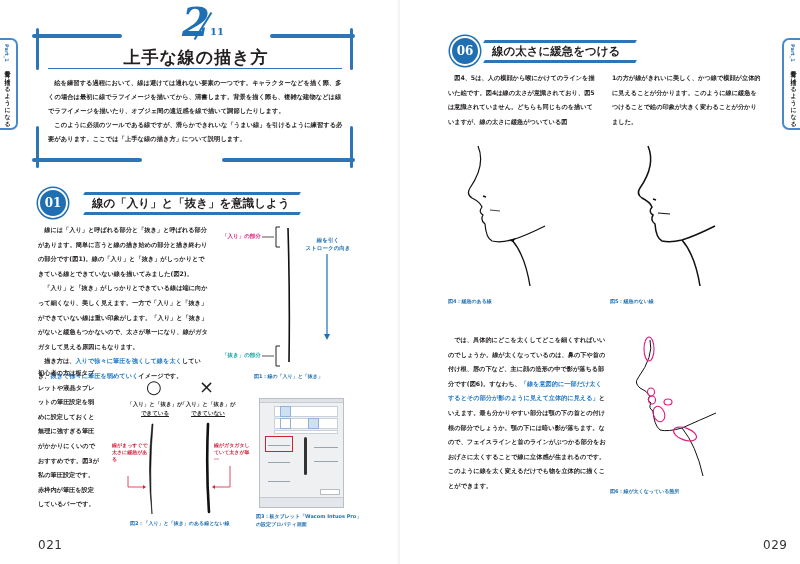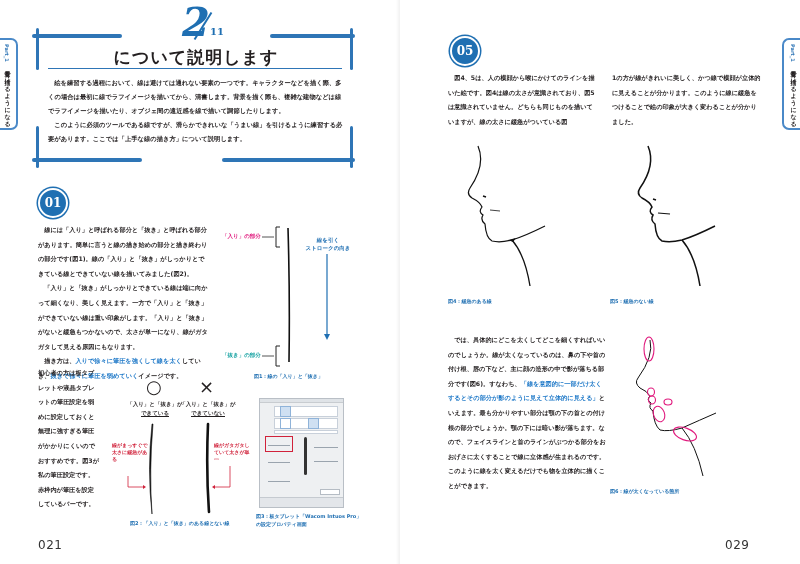--- a/index.html
+++ b/index.html
@@ -96,30 +96,31 @@
   <div class="frame-bar" style="left:222px;top:158px;width:133px;"></div>
   <div class="frame-v" style="left:36px;top:126px;height:42px;"></div>
   <div class="frame-v" style="left:350px;top:126px;height:42px;"></div>
 
   <div class="chap-num">
     <span class="big">2</span>
     <span class="slash"></span>
     <span class="small">11</span>
   </div>
 
-  <div class="main-title">について説明します</div>
+  <div class="main-title">上手な線の描き方</div>
   <div class="title-rule"></div>
 
   <div class="intro">
     <p>絵を練習する過程において、線は避けては通れない要素の一つです。キャラクターなどを描く際、多くの場合は最初に線でラフイメージを描いてから、清書します。背景を描く際も、複雑な建物などは線でラフイメージを描いたり、オブジェ間の遠近感を線で描いて調節したりします。</p>
     <p>このように必須のツールである線ですが、滑らかできれいな「うまい線」を引けるように練習する必要があります。ここでは「上手な線の描き方」について説明します。</p>
   </div>
 
   <div class="sec-head" style="left:38px;top:188px;gap:12px;">
     <div class="sec-badge">01</div>
+    <div class="sec-label">線の「入り」と「抜き」を意識しよう</div>
   </div>
 
   <div class="body-text" style="left:38px;top:223px;width:170px;">
     <p>線には「入り」と呼ばれる部分と「抜き」と呼ばれる部分があります。簡単に言うと線の描き始めの部分と描き終わりの部分です(図1)。線の「入り」と「抜き」がしっかりとできている線とできていない線を描いてみました(図2)。</p>
     <p>「入り」と「抜き」がしっかりとできている線は端に向かって細くなり、美しく見えます。一方で「入り」と「抜き」ができていない線は重い印象がします。「入り」と「抜き」がないと緩急もつかないので、太さが単一になり、線がガタガタして見える原因にもなります。</p>
     <p><span>描き方は、</span><span class="hl">入りで徐々に筆圧を強くして線を太く</span><span>していき、</span><span class="hl">抜きで徐々に筆圧を弱めていく</span><span>イメージです。</span></p>
   </div>
   <div class="body-text" style="left:38px;top:366px;width:62px;">
     <p style="text-indent:0">初心者の方は板タブレットや液晶タブレットの筆圧設定を弱めに設定しておくと無理に強すぎる筆圧がかかりにくいのでおすすめです。図3が私の筆圧設定です。赤枠内が筆圧を設定しているバーです。</p>
   </div>
@@ -190,21 +191,22 @@
 <div class="gutter"></div>
 
 <div class="page page-right">
 
   <div class="side-tab right">
     <span class="part">Part_1</span>
     <span class="ttl">背景を描けるようになる</span>
   </div>
 
   <div class="sec-head" style="left:50px;top:36px;">
-    <div class="sec-badge">05</div>
+    <div class="sec-badge">06</div>
+    <div class="sec-label" style="padding-right:16px;">線の太さに緩急をつける</div>
   </div>
 
   <div class="body-text" style="left:48px;top:71px;width:148px;">
     <p>図4、5は、人の横顔から喉にかけてのラインを描いた絵です。図4は線の太さが意識されており、図5は意識されていません。どちらも同じものを描いていますが、線の太さに緩急がついている図</p>
   </div>
   <div class="body-text" style="left:212px;top:71px;width:150px;">
     <p style="text-indent:0">1の方が線がきれいに美しく、かつ線で横顔が立体的に見えることが分かります。このように線に緩急をつけることで絵の印象が大きく変わることが分かりました。</p>
   </div>
 
   <svg width="400" height="564" style="left:0;top:0;">
@@ -232,14 +234,14 @@
     <path d="M282 428 Q296 445 303 476" fill="none" stroke="#111" stroke-width="1"></path>
     <ellipse cx="249" cy="349" rx="5" ry="12" fill="none" stroke="#e0197d" stroke-width="1.1"></ellipse>
     <ellipse cx="251" cy="392" rx="3.5" ry="4" fill="none" stroke="#e0197d" stroke-width="1.1"></ellipse>
     <ellipse cx="252" cy="400" rx="3.5" ry="4" fill="none" stroke="#e0197d" stroke-width="1.1"></ellipse>
     <ellipse cx="268" cy="402" rx="4" ry="3" fill="none" stroke="#e0197d" stroke-width="1.1"></ellipse>
     <ellipse cx="259" cy="414" rx="5.5" ry="8" fill="none" stroke="#e0197d" stroke-width="1.1" transform="rotate(-20 259 414)"></ellipse>
     <ellipse cx="285" cy="434" rx="12" ry="6" fill="none" stroke="#e0197d" stroke-width="1.1" transform="rotate(20 285 434)"></ellipse>
   </svg>
   <div class="caption" style="left:210px;top:488px;">図6：線が太くなっている箇所</div>
 
-  <div class="page-no" style="left:325px;text-align:center;">029</div>
+  <div class="page-no" style="left:363px;text-align:center;">029</div>
 </div>
 
 </body></html>

